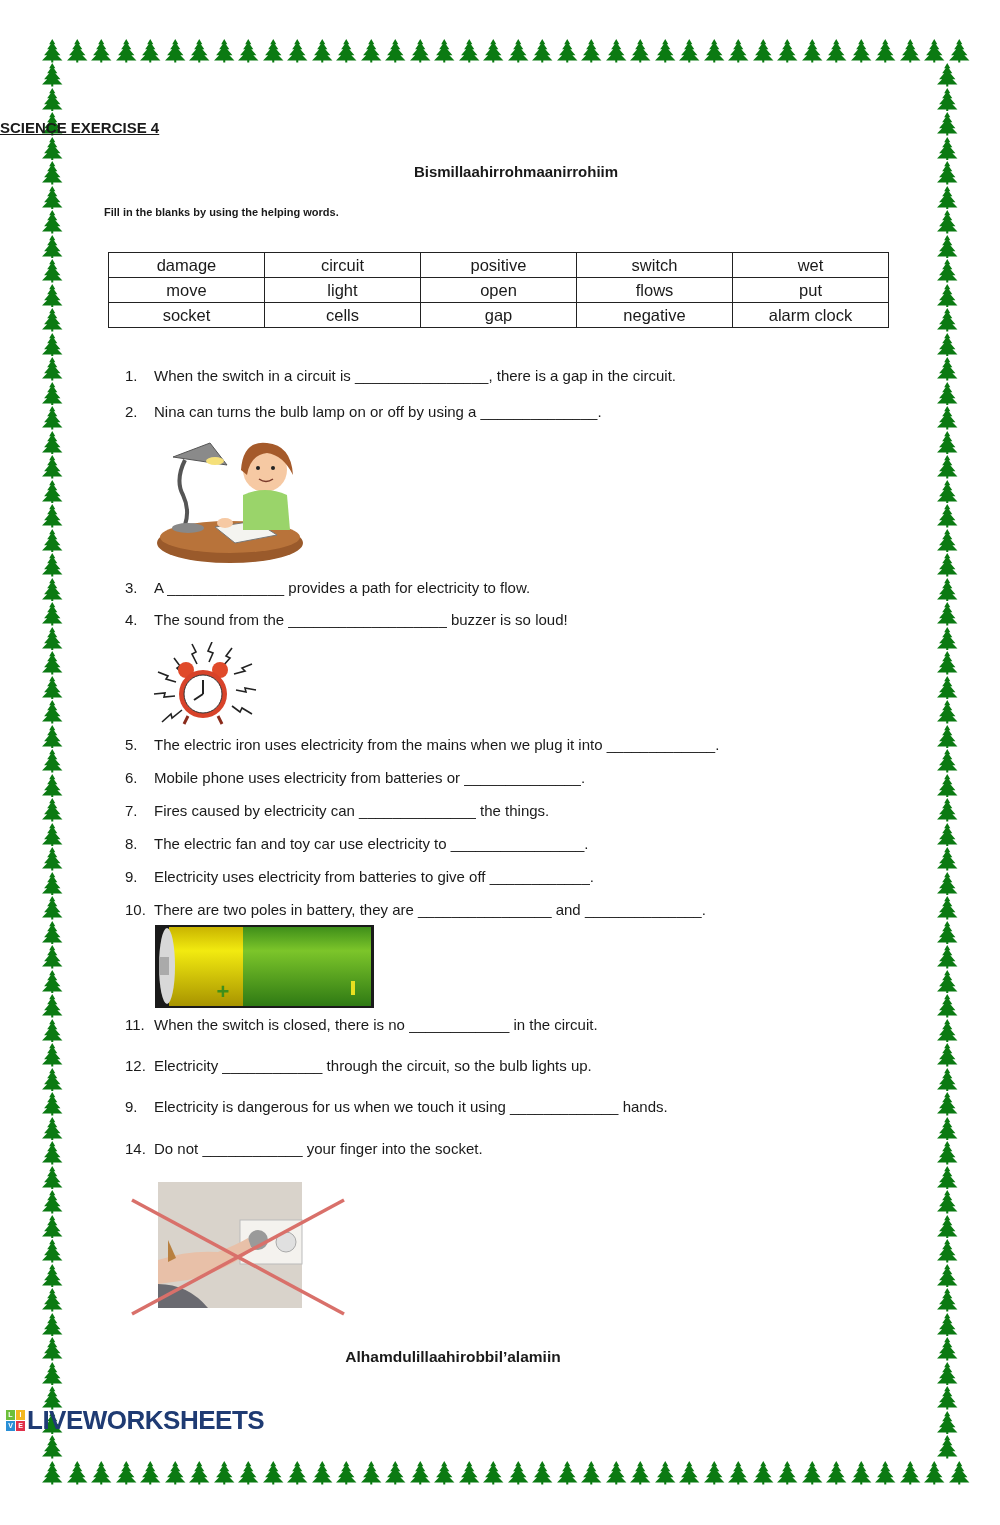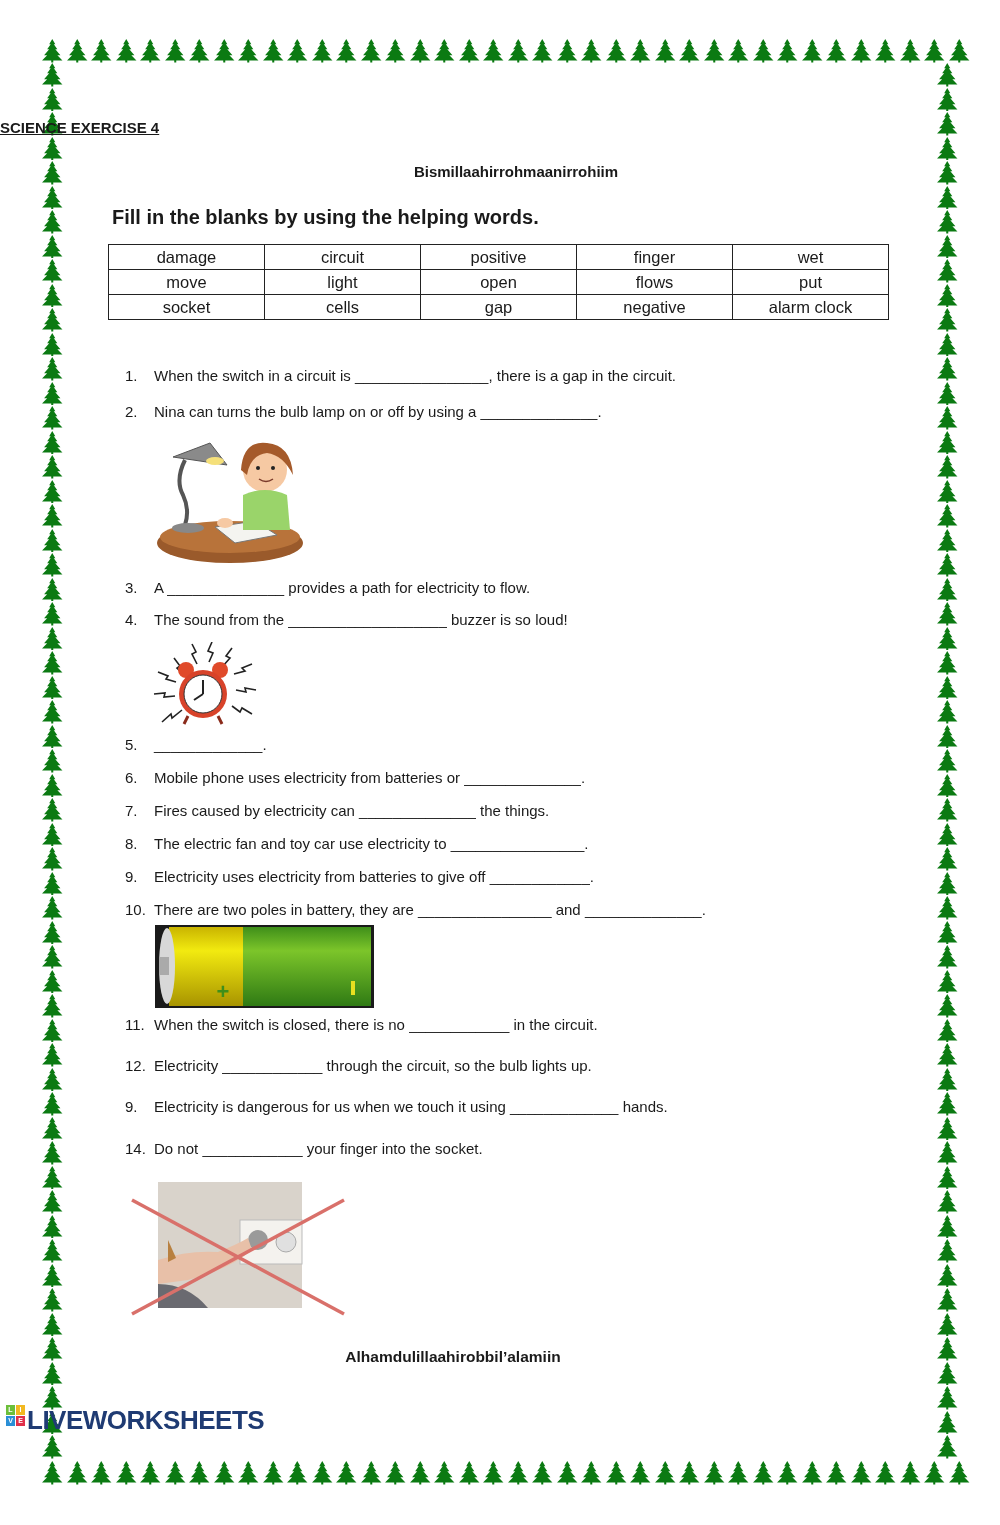--- a/index.html
+++ b/index.html
@@ -7,32 +7,32 @@
   body { position: relative; font-family: "Liberation Sans", sans-serif; color: #1a1a1a; }
 
   .border-row { position: absolute; display: flex; }
   .border-col { position: absolute; display: flex; flex-direction: column; }
   .tree { width: 24.5px; height: 24.5px; display: block; flex: 0 0 auto; }
 
   .title { position: absolute; left: 0; width: 1000px; top: 119px; 
            font-size: 15px; font-weight: bold; text-decoration: underline; }
   .bism { position: absolute; left: 0; width: 1000px; top: 163px; text-align: center;
           font-size: 15px; font-weight: bold; margin-left: 16px; }
-  .instr { position: absolute; left: 112px; top: 206px; font-size: 20px; font-weight: bold; }
-
-  table.words { position: absolute; left: 108px; top: 244px; width: 781px; border-collapse: collapse; }
+  .instr { position: absolute; left: 104px; top: 206px; font-size: 11px; font-weight: bold; }
+
+  table.words { position: absolute; left: 108px; top: 252px; width: 781px; border-collapse: collapse; }
   table.words td { border: 1px solid #222; width: 20%; text-align: center; font-size: 16.5px; height: 25px; line-height: 22px; padding: 0; }
 
   .q { position: absolute; left: 125px; font-size: 15px; display: flex; white-space: pre; }
   .q .num { display: inline-block; width: 29px; }
 
   .pic { position: absolute; }
   .footer-text { position: absolute; left: 0; width: 906px; top: 1348px; text-align: center; font-size: 15.5px; font-weight: bold; }
 
-  .logo { position: absolute; left: 6px; top: 1405px; display: flex; }
+  .logo { position: absolute; left: 6px; top: 1405px; display: flex; align-items: center; }
   .logo-grid { display: grid; grid-template-columns: 9px 9px; grid-template-rows: 10px 10px; gap: 1px; margin-right: 2px; }
   .logo-grid span { font-size: 7px; font-weight: bold; color: #fff; text-align: center; line-height: 10px; }
   .logo-text { font-size: 26px; font-weight: bold; color: #1f3b73; letter-spacing: -0.5px; font-family: "Liberation Sans", sans-serif; }
 </style>
 </head>
 <body>
 
 <div class="border-row" id="top-border" style="left:40px; top:38px;">
     <svg class="tree" viewBox="0 0 24 24">
       <path d="M12 1 L15 6 L13.5 6 L17 11 L15 11 L20 17 L17 17 L22 22 L2 22 L7 17 L4 17 L9 11 L7 11 L10.5 6 L9 6 Z" fill="#0b7a12"></path>
@@ -805,21 +805,21 @@
 <div class="title">SCIENCE EXERCISE 4</div>
 <div class="bism">Bismillaahirrohmaanirrohiim</div>
 <div class="instr">Fill in the blanks by using the helping words.</div>
 
 <table class="words">
   <tbody>
       <tr>
     <td>damage</td>
     <td>circuit</td>
     <td>positive</td>
-    <td>finger</td>
+    <td>switch</td>
     <td>wet</td>
   </tr>
   <tr>
     <td>move</td>
     <td>light</td>
     <td>open</td>
     <td>flows</td>
     <td>put</td>
   </tr>
   <tr>
@@ -893,20 +893,21 @@
   <circle cx="51" cy="52" r="24" fill="#d8432a"></circle>
   <circle cx="51" cy="52" r="19" fill="#ffffff" stroke="#333"></circle>
   <line x1="51" y1="52" x2="51" y2="38" stroke="#222" stroke-width="2"></line>
   <line x1="51" y1="52" x2="42" y2="58" stroke="#222" stroke-width="2"></line>
   <line x1="36" y1="74" x2="32" y2="82" stroke="#8a2a1a" stroke-width="3"></line>
   <line x1="66" y1="74" x2="70" y2="82" stroke="#8a2a1a" stroke-width="3"></line>
 </svg>
 
 <div class="q" style="top:736px">
   <span class="num">5.</span>
+  <span>The electric iron uses electricity from the mains when we plug it into </span>
   <span>_____________</span>
   <span>.</span>
 </div>
 <div class="q" style="top:769px">
   <span class="num">6.</span>
   <span>Mobile phone uses electricity from batteries or </span>
   <span>______________</span>
   <span>.</span>
 </div>
 <div class="q" style="top:802px">

